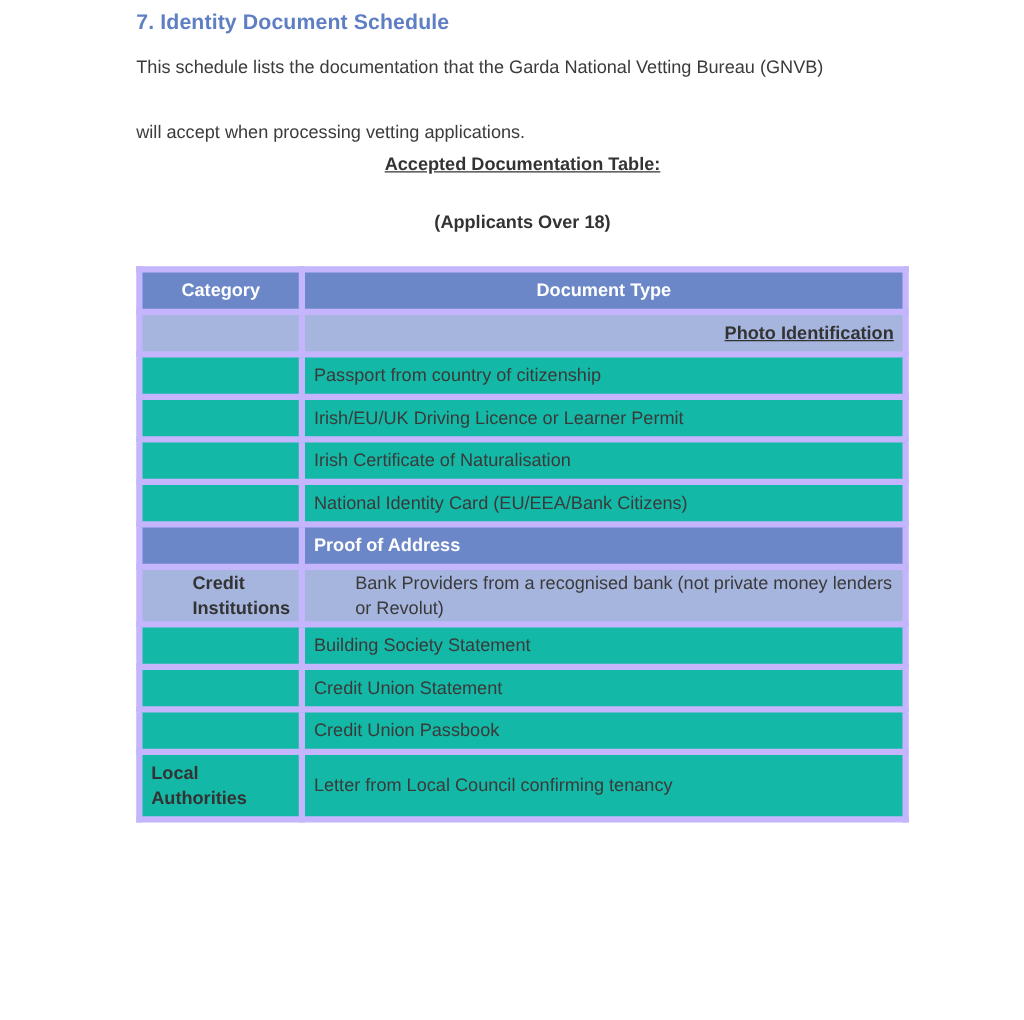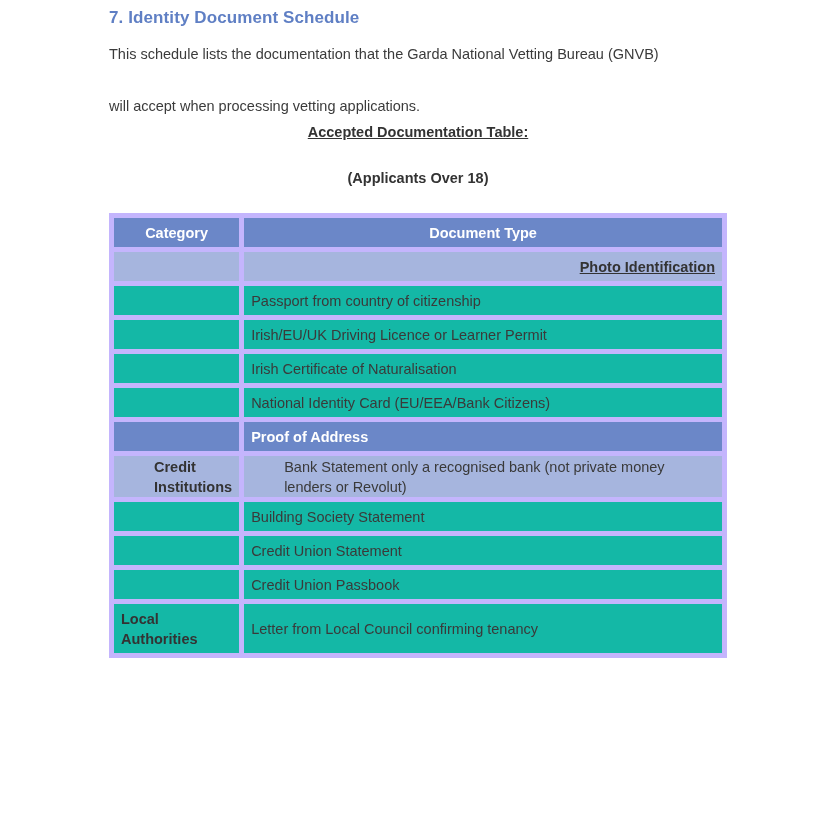--- a/index.html
+++ b/index.html
@@ -63,21 +63,21 @@
   <tr class="row">
     <td class="cat"></td>
     <td>National Identity Card (EU/EEA/Bank Citizens)</td>
   </tr>
   <tr class="section-dark">
     <td></td>
     <td>Proof of Address</td>
   </tr>
   <tr class="row alt tall">
     <td class="cat">Credit Institutions</td>
-    <td>Bank Statement only a recognised bank (not private money lenders or Revolut)</td>
+    <td>Bank Providers from a recognised bank (not private money lenders or Revolut)</td>
   </tr>
   <tr class="row">
     <td class="cat"></td>
     <td>Building Society Statement</td>
   </tr>
   <tr class="row">
     <td class="cat"></td>
     <td>Credit Union Statement</td>
   </tr>
   <tr class="row">

